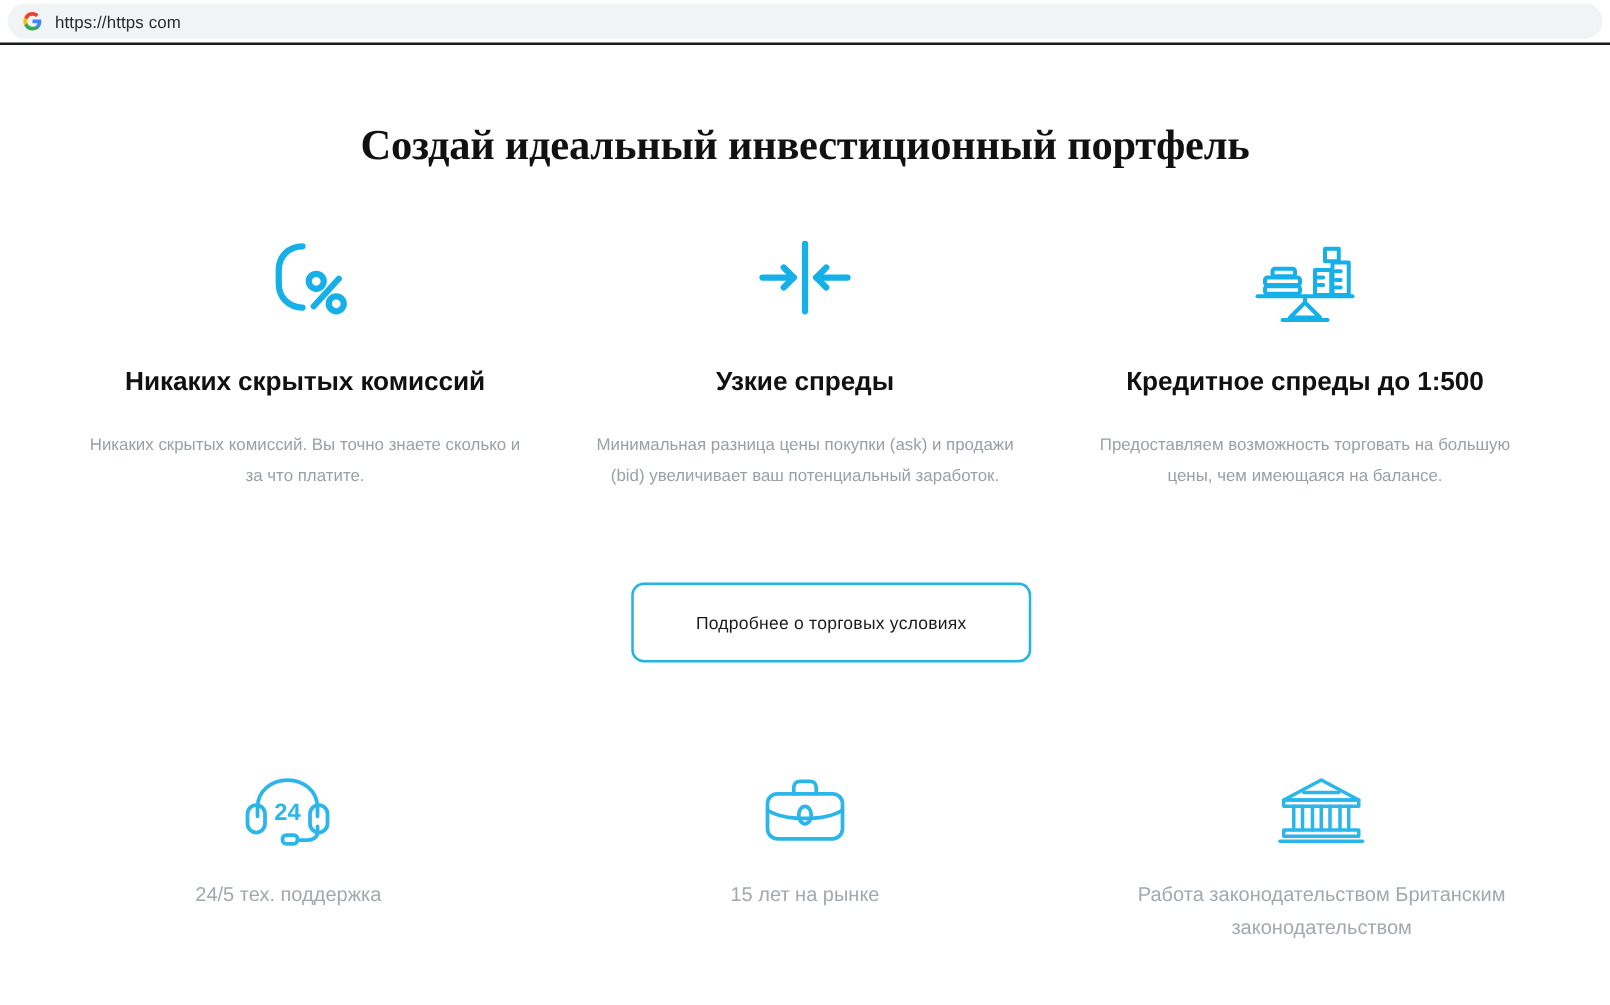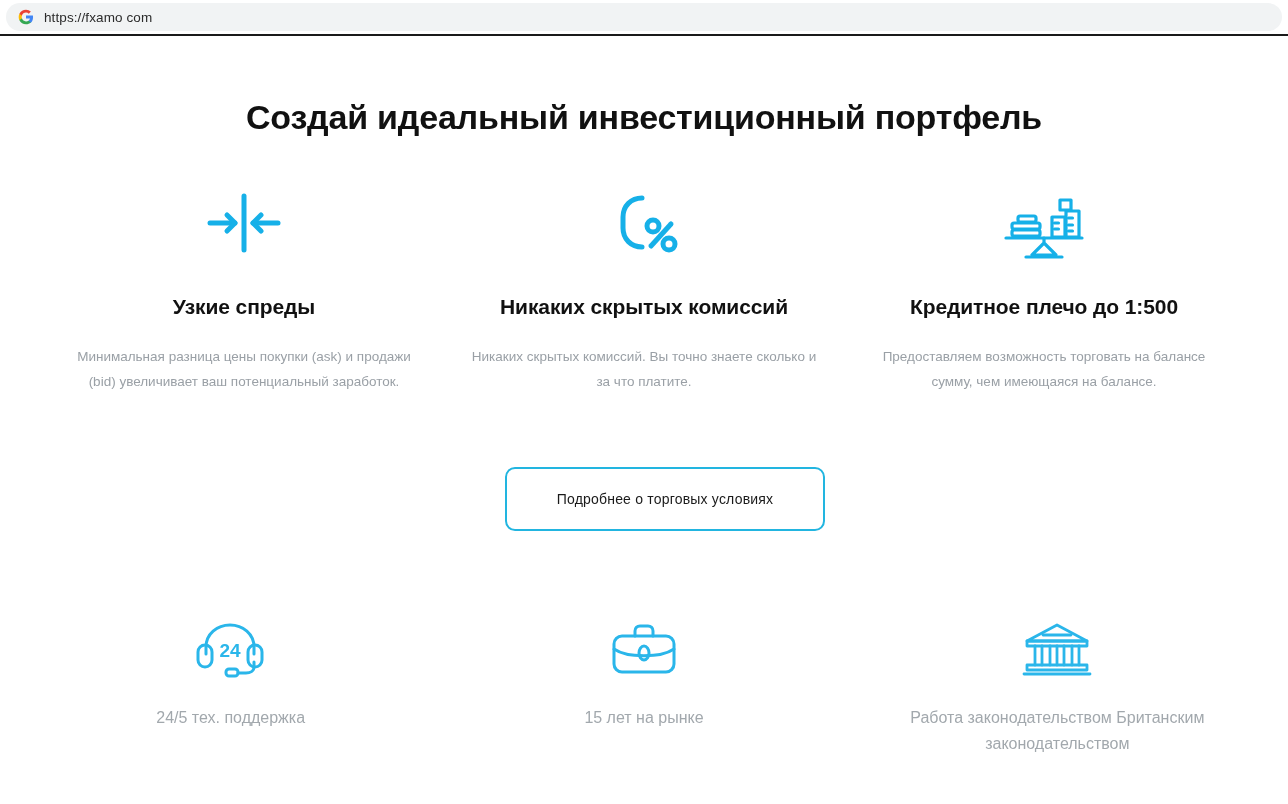--- a/index.html
+++ b/index.html
@@ -55,21 +55,21 @@
     position: relative;
   }
 
   .page-title {
     text-align: center;
     font-size: 34px;
     font-weight: bold;
     color: #111111;
     letter-spacing: -0.2px;
     margin-top: 62px;
-    font-family: Liberation Sans, sans-serif;
+    font-family: Liberation Serif, serif;
   }
 
   
   .features {
     display: flex;
     margin-top: 52px;
     padding: 0 44px;
   }
   .feature {
     flex: 1 1 0;
@@ -154,63 +154,63 @@
 <body>
 
 <div class="browser-bar">
   <div class="url-field">
     <svg class="g-icon" viewBox="0 0 48 48">
       <path fill="#4285F4" d="M45.1 24.5c0-1.6-.1-3.2-.4-4.7H24v9h11.9c-.5 2.8-2.1 5.1-4.4 6.7v5.6h7.1c4.2-3.8 6.5-9.5 6.5-16.6z"></path>
       <path fill="#34A853" d="M24 46c5.9 0 10.9-2 14.6-5.3l-7.1-5.6c-2 1.3-4.5 2.1-7.5 2.1-5.7 0-10.6-3.9-12.3-9.1H4.3v5.8C8 41.4 15.4 46 24 46z"></path>
       <path fill="#FBBC05" d="M11.7 28.1c-.4-1.3-.7-2.7-.7-4.1s.3-2.8.7-4.1v-5.8H4.3C2.8 17.1 2 20.4 2 24s.8 6.9 2.3 9.9l7.4-5.8z"></path>
       <path fill="#EA4335" d="M24 10.8c3.2 0 6.1 1.1 8.4 3.3l6.3-6.3C34.9 4.2 29.9 2 24 2 15.4 2 8 6.6 4.3 14.1l7.4 5.8c1.7-5.2 6.6-9.1 12.3-9.1z"></path>
     </svg>
-    <span class="url-text">https://fxamo com</span>
+    <span class="url-text">https://https com</span>
   </div>
 </div>
 
 <div class="page">
 
   <h1 class="page-title">Создай идеальный инвестиционный портфель</h1>
 
   <div class="features">
+
+    <div class="feature">
+      <div class="feature-icon">
+        <svg width="70" height="70" viewBox="0 0 70 70">
+          <g stroke="#16b0e8" stroke-width="5" fill="none" stroke-linecap="round" stroke-linejoin="round">
+            <path d="M33 10 C22 10 14 18 14 29 L14 40 C14 51 22 59 33 59"></path>
+            <line x1="42" y1="58" x2="62" y2="36"></line>
+            <circle cx="44" cy="38" r="6"></circle>
+            <circle cx="60" cy="56" r="6"></circle>
+          </g>
+        </svg>
+      </div>
+      <div class="feature-title">Никаких скрытых комиссий</div>
+      <div class="feature-desc">Никаких скрытых комиссий. Вы точно знаете сколько и за что платите.</div>
+    </div>
 
     <div class="feature">
       <div class="feature-icon">
         <svg width="80" height="62" viewBox="0 0 80 62">
           <g stroke="#16b0e8" stroke-width="5" fill="none" stroke-linecap="round" stroke-linejoin="round">
             <line x1="40" y1="4" x2="40" y2="58"></line>
             <line x1="6" y1="31" x2="31" y2="31"></line>
             <polyline points="23,23 31,31 23,39"></polyline>
             <line x1="74" y1="31" x2="49" y2="31"></line>
             <polyline points="57,23 49,31 57,39"></polyline>
           </g>
         </svg>
       </div>
       <div class="feature-title">Узкие спреды</div>
       <div class="feature-desc">Минимальная разница цены покупки (ask) и продажи (bid) увеличивает ваш потенциальный заработок.</div>
     </div>
 
     <div class="feature">
       <div class="feature-icon">
-        <svg width="70" height="70" viewBox="0 0 70 70">
-          <g stroke="#16b0e8" stroke-width="5" fill="none" stroke-linecap="round" stroke-linejoin="round">
-            <path d="M33 10 C22 10 14 18 14 29 L14 40 C14 51 22 59 33 59"></path>
-            <line x1="42" y1="58" x2="62" y2="36"></line>
-            <circle cx="44" cy="38" r="6"></circle>
-            <circle cx="60" cy="56" r="6"></circle>
-          </g>
-        </svg>
-      </div>
-      <div class="feature-title">Никаких скрытых комиссий</div>
-      <div class="feature-desc">Никаких скрытых комиссий. Вы точно знаете сколько и за что платите.</div>
-    </div>
-
-    <div class="feature">
-      <div class="feature-icon">
         <svg width="92" height="72" viewBox="0 0 92 72">
           <g stroke="#16b0e8" stroke-width="3.2" fill="none" stroke-linecap="round" stroke-linejoin="round">
 
             <line x1="8" y1="51" x2="84" y2="51"></line>
 
             <path d="M46 51 L46 56 M46 56 L34 68 L58 68 Z"></path>
             <line x1="28" y1="70" x2="64" y2="70"></line>
 
             <rect x="14" y="43" width="28" height="6" rx="2"></rect>
             <rect x="14" y="36" width="28" height="6" rx="2"></rect>
@@ -220,22 +220,22 @@
             <rect x="68" y="24" width="13" height="26"></rect>
             <rect x="62" y="13" width="11" height="10"></rect>
             <line x1="56.5" y1="36" x2="60.5" y2="36"></line>
             <line x1="56.5" y1="42" x2="60.5" y2="42"></line>
             <line x1="70.5" y1="31" x2="74.5" y2="31"></line>
             <line x1="70.5" y1="38" x2="74.5" y2="38"></line>
             <line x1="70.5" y1="44" x2="74.5" y2="44"></line>
           </g>
         </svg>
       </div>
-      <div class="feature-title">Кредитное плечо до 1:500</div>
-      <div class="feature-desc">Предоставляем возможность торговать на балансе сумму, чем имеющаяся на балансе.</div>
+      <div class="feature-title">Кредитное спреды до 1:500</div>
+      <div class="feature-desc">Предоставляем возможность торговать на большую цены, чем имеющаяся на балансе.</div>
     </div>
 
   </div>
 
   <div class="cta-wrap">
     <button class="cta-button">Подробнее о торговых условиях</button>
   </div>
 
   <div class="trust">
 

